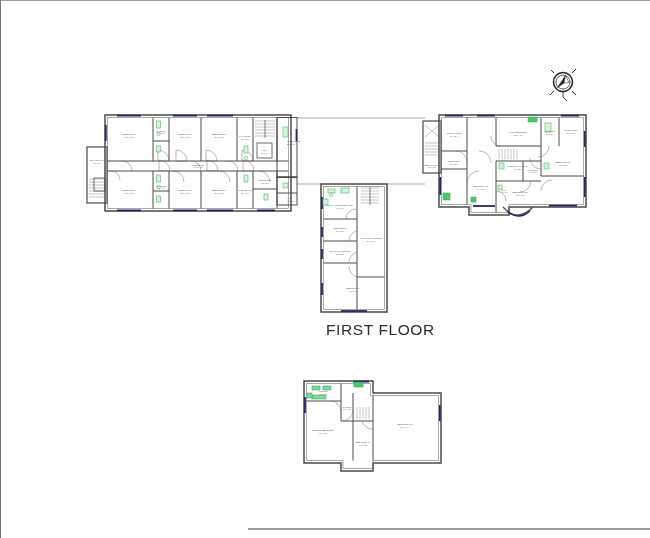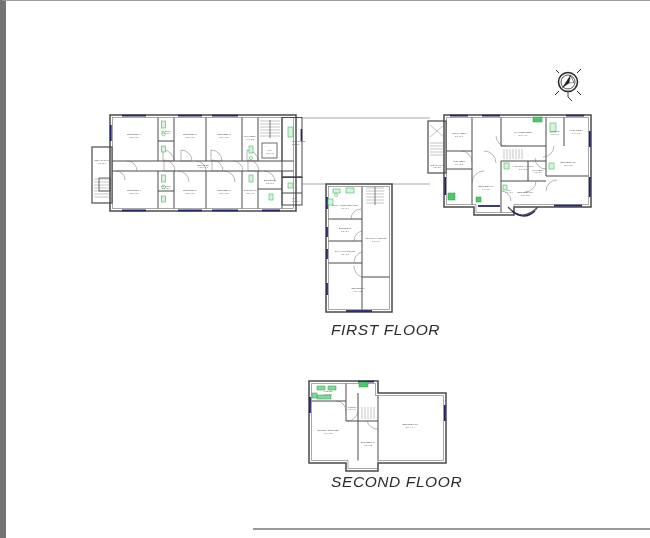--- a/index.html
+++ b/index.html
@@ -9,24 +9,23 @@
   }
   body {
     font-family: "Liberation Sans", sans-serif;
   }
   #page {
     position: relative;
     width: 650px;
     height: 538px;
     background: #ffffff;
     overflow: hidden;
-    border-left: 6px solid #737373;
+    border-left: 1px solid #737373;
     border-top: 1px solid #9d9d9d;
     box-sizing: border-box;
-    font-style: italic;
   }
   #plan-svg {
     position: absolute;
     left: 0;
     top: 0;
     width: 650px;
     height: 538px;
     display: block;
   }
   .floor-caption {
@@ -447,17 +446,16 @@
       <line x1="9" y1="-9" x2="13" y2="-13" stroke="#2a2a2a" stroke-width="1"></line>
       <line x1="9" y1="9" x2="13" y2="13" stroke="#2a2a2a" stroke-width="1"></line>
       <line x1="-9" y1="-9" x2="-12" y2="-12" stroke="#2a2a2a" stroke-width="1"></line>
       <line x1="0" y1="10" x2="0" y2="15" stroke="#2a2a2a" stroke-width="0.9"></line>
       <line x1="0" y1="15" x2="4" y2="19" stroke="#2a2a2a" stroke-width="0.9"></line>
     </g>
   </svg>
 
   <div class="floor-caption" id="caption-first">FIRST FLOOR</div>
 
-  <div class="floor-caption" id="caption-second">SECOND FLOOR</div>
 
   <div class="footer-rule"></div>
 
 </div>
 
 </body></html>

